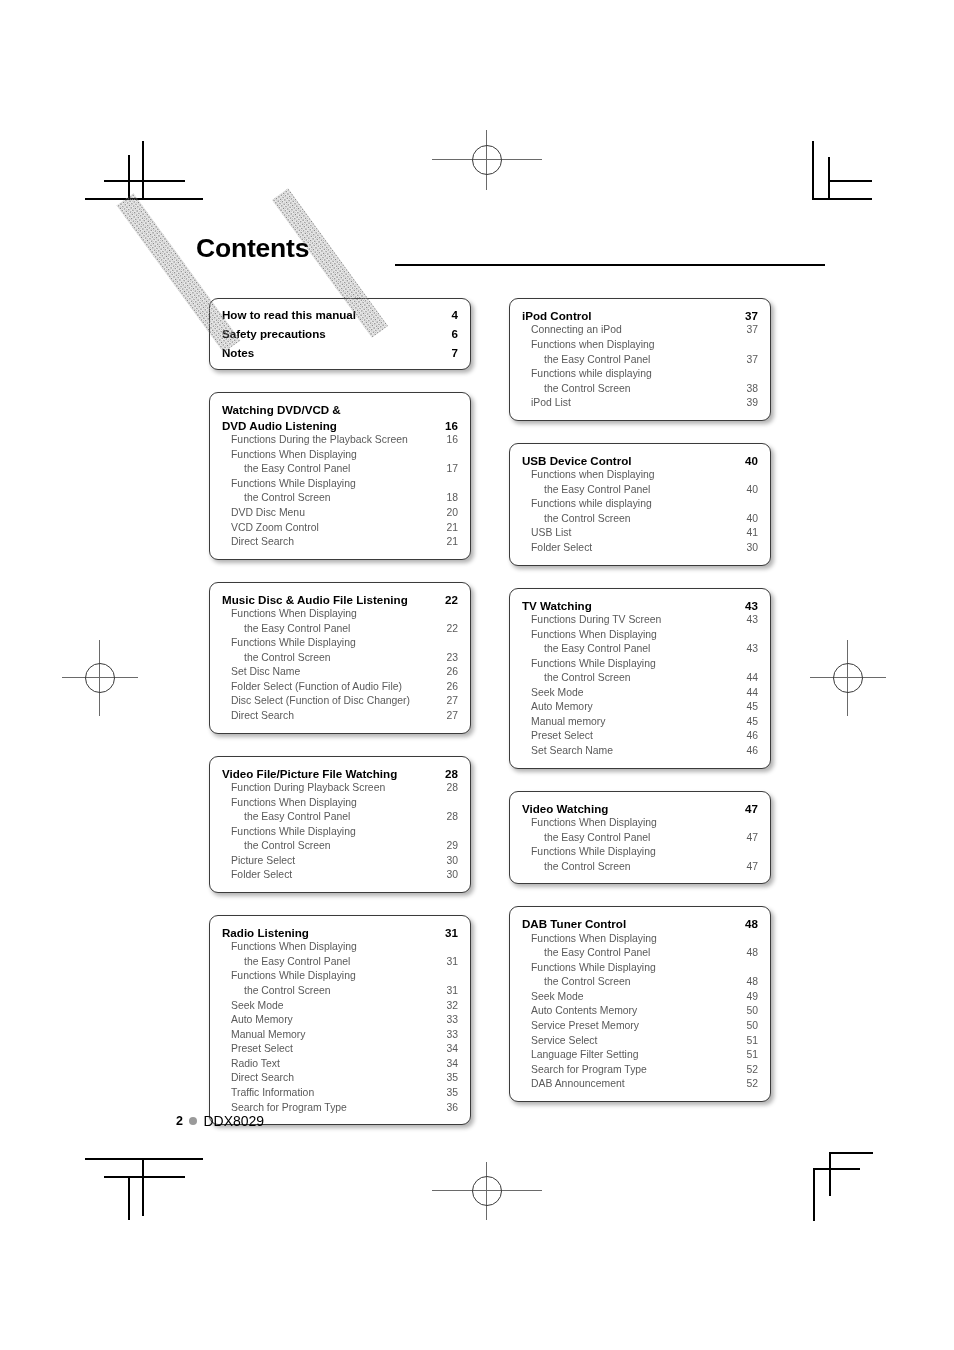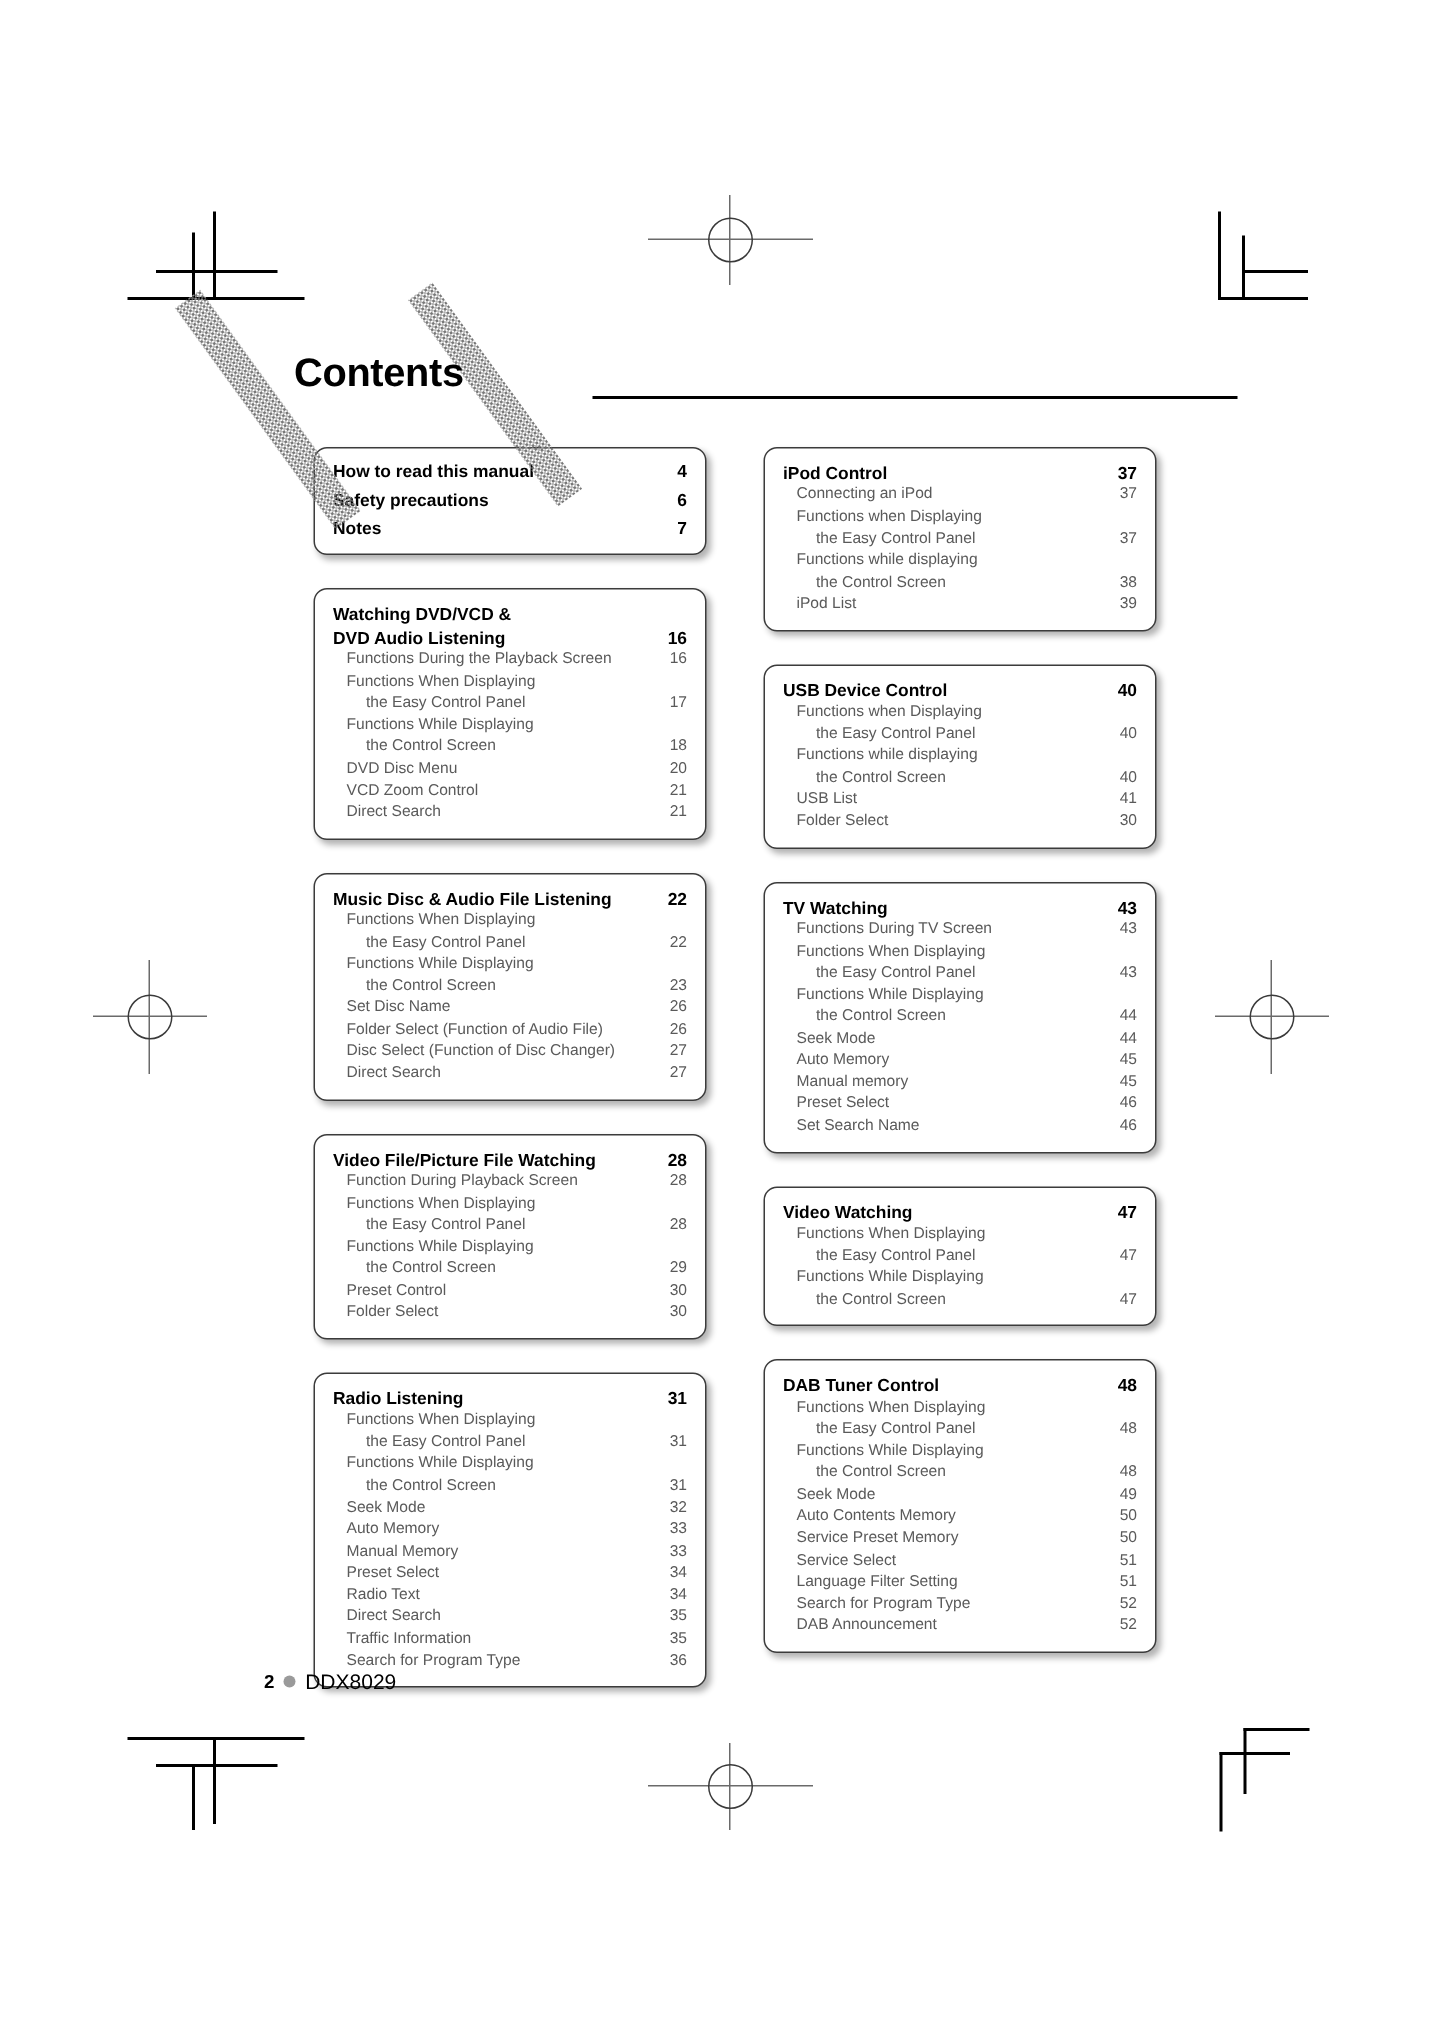--- a/index.html
+++ b/index.html
@@ -352,21 +352,21 @@
         </div>
         <div class="row sub nopage">
           <span class="label">Functions While Displaying</span>
           <span class="page"></span>
         </div>
         <div class="row sub cont">
           <span class="label">the Control Screen</span>
           <span class="page">29</span>
         </div>
         <div class="row sub">
-          <span class="label">Preset Control</span>
+          <span class="label">Picture Select</span>
           <span class="page">30</span>
         </div>
         <div class="row sub">
           <span class="label">Folder Select</span>
           <span class="page">30</span>
         </div>
       </div>
       <div class="toc-box">
         <div class="row head">
           <span class="label">Radio Listening</span>

